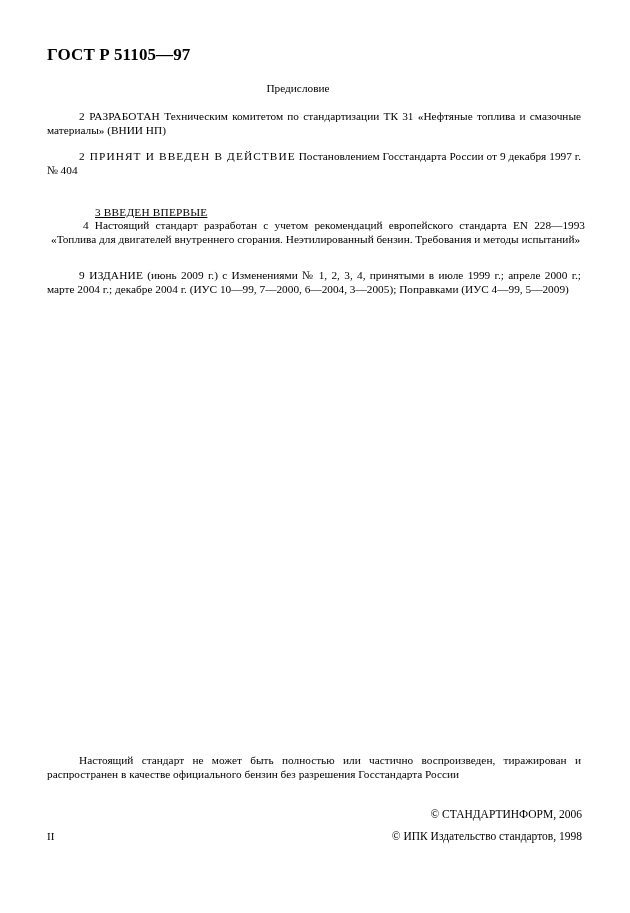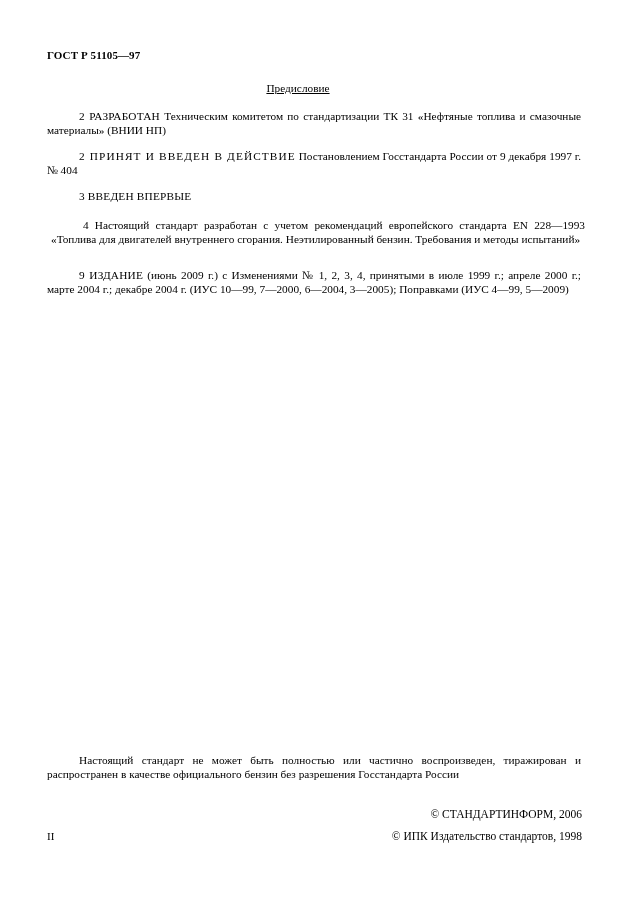--- a/index.html
+++ b/index.html
@@ -15,32 +15,31 @@
       font-family: "Liberation Serif", "DejaVu Serif", serif;
       color: #000000;
       font-size: 11.3px;
       line-height: 14px;
     }
     .page-header {
       position: absolute;
       left: 47px;
       top: 48px;
       font-weight: bold;
-      font-size: 11px;
+      font-size: 17px;
       letter-spacing: 0.1px;
     }
     .section-title {
       position: absolute;
       left: 0;
       width: 562px;
       top: 81px;
       text-align: center;
       padding-left: 34px;
       box-sizing: border-box;
-      text-decoration: underline;
     }
     .para {
       position: absolute;
       left: 47px;
       width: 534px;
       text-align: justify;
       text-indent: 32px;
     }
     .para .lead {
       letter-spacing: 0.2px;
@@ -80,21 +79,21 @@
   <div class="section-title">Предисловие</div>
 
   <p class="para" id="p1" style="margin:0;">
     <span class="lead">2 РАЗРАБОТАН</span><span> Техническим  комитетом  по  стандартизации ТК 31 «Нефтяные топлива и смазочные материалы» (ВНИИ НП)</span>
   </p>
 
   <p class="para" id="p2" style="margin:0;">
     <span class="lead-wide">2 ПРИНЯТ И ВВЕДЕН В ДЕЙСТВИЕ</span><span> Постановлением Госстандарта России  от 9 декабря 1997 г. № 404</span>
   </p>
 
-  <p class="para" id="p3" style="margin:0;">
+  <p class="para" id="p3" style="margin:16px;text-decoration:underline;">
     <span class="lead">3 ВВЕДЕН ВПЕРВЫЕ</span><span></span>
   </p>
 
   <p class="para" id="p4" style="margin:4px;">
     <span>4</span><span> Настоящий стандарт разработан с учетом рекомендаций европейского стандарта EN 228—1993 «Топлива для двигателей внутреннего сгорания. Неэтилированный бензин. Требования и методы испытаний»</span>
   </p>
 
   <p class="para" id="p5" style="margin:0;">
     <span class="lead">9 ИЗДАНИЕ</span><span> (июнь 2009 г.) с Изменениями № 1, 2, 3, 4, принятыми в июле 1999 г.; апреле 2000 г.; марте 2004 г.; декабре 2004 г. (ИУС 10—99, 7—2000, 6—2004, 3—2005); Поправками (ИУС 4—99, 5—2009)</span>
   </p>

